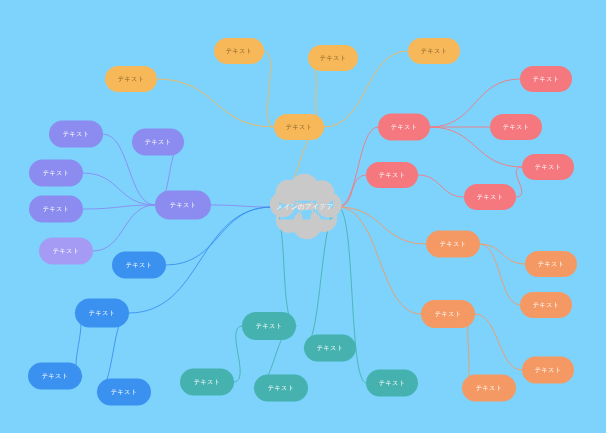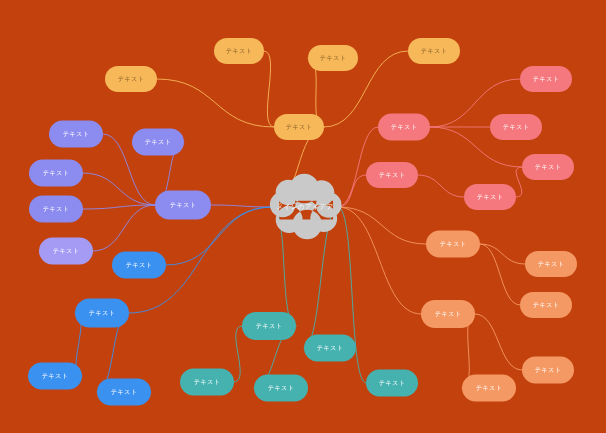--- a/index.html
+++ b/index.html
@@ -10,21 +10,21 @@
   body {
     width: 606px;
     height: 433px;
     overflow: hidden;
     font-family: "DejaVu Sans", "Liberation Sans", sans-serif;
   }
   #canvas {
     position: relative;
     width: 606px;
     height: 433px;
-    background: #c2410c;
+    background: #7dd3fc;
     text-align: right;
   }
   svg#mindmap {
     display: block;
     width: 606px;
     height: 433px;
   }
   .node-label {
     font-family: "DejaVu Sans", "Liberation Sans", sans-serif;
     font-size: 6.2px;

